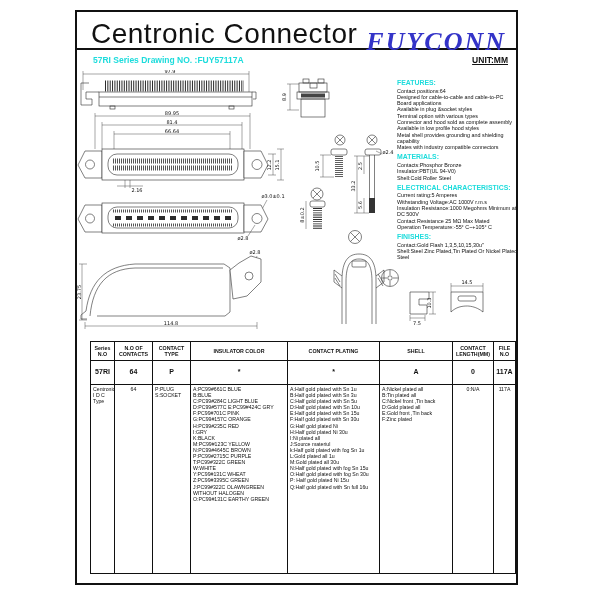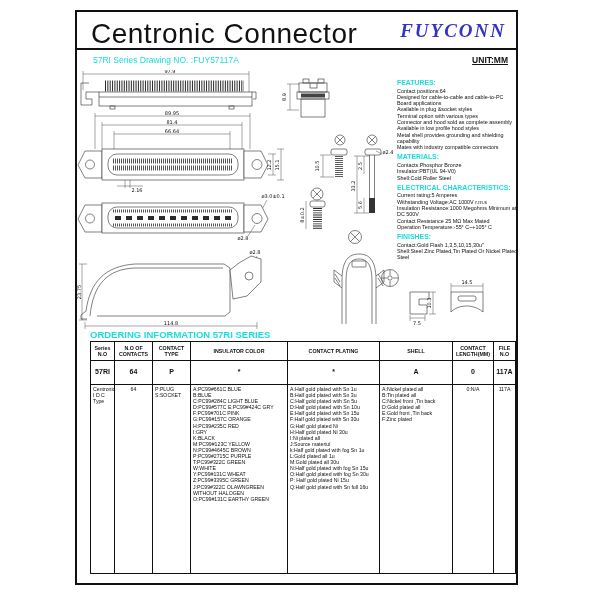--- a/index.html
+++ b/index.html
@@ -3,24 +3,24 @@
 <meta charset="utf-8">
 <style>
   html,body{margin:0;padding:0;background:#ffffff;width:600px;height:600px;
     font-family:"Liberation Sans", sans-serif;color:#111;}
   .sheet{position:absolute;left:75px;top:10px;width:443px;height:575px;
     border:2px solid #111;background:#fff;box-sizing:border-box;}
   
   .titlebar{position:absolute;left:0;top:0;width:100%;height:38px;
     border-bottom:2px solid #111;box-sizing:border-box;}
   .title{position:absolute;left:14px;top:6px;font-size:28px;letter-spacing:.5px;color:#111;}
-  .logo{position:absolute;right:10px;top:8px;font-family:"Liberation Serif", serif;
-    font-style:italic;font-size:19px;letter-spacing:2px;font-weight:600;}
+  .logo{position:absolute;right:10px;top:15px;font-family:"Liberation Serif", serif;
+    font-style:italic;font-size:26px;letter-spacing:2px;font-weight:600;}
   .subrow{position:absolute;left:0;top:41px;width:100%;height:16px;}
-  .series-line{position:absolute;left:16px;top:2px;font-size:8.5px;font-weight:normal;}
+  .series-line{position:absolute;left:16px;top:2px;font-size:8.5px;font-weight:bold;}
   .unit{position:absolute;right:8px;top:2px;font-size:8.5px;font-weight:bold;color:#111;text-decoration:underline;}
   
   .feat-col{position:absolute;left:320px;top:64px;width:121px;font-size:5.4px;
     line-height:6.3px;color:#111;}
   .feat-col h3{margin:3px 0 1px 0;font-size:6.9px;line-height:7.5px;font-weight:bold;}
   .pre{white-space:pre-line;}
   
   .dwg{position:absolute;left:0;top:58px;width:443px;height:267px;}
   .s{stroke:#2b2b2b;stroke-width:.6;fill:none;}
   .sf{stroke:#2b2b2b;stroke-width:.6;fill:#fff;}
@@ -262,21 +262,20 @@
 Contact Resistance 25 MΩ  Max Mated
 Operation Temperature:-55° C~+105° C</div>
     </div>
     <div>
       <h3 style="color:#1ddcdc;">FINISHES:</h3>
       <div class="pre">Contact:Gold Flash 1,3,5,10,15,30u"
 Shell:Steel Zinc Plated,Tin Plated Or Nickel Plated Steel</div>
     </div>
   </div>
 
-  <div class="ord-head" style="color:#1ddcdc;">ORDERING INFORMATION 57RI SERIES</div>
 
   <table class="ord">
     <colgroup>
       <col style="width:24px">
         <col style="width:38px">
         <col style="width:38px">
       <col style="width:97px">
         <col style="width:92px">
         <col style="width:73px">
       <col style="width:41px">

